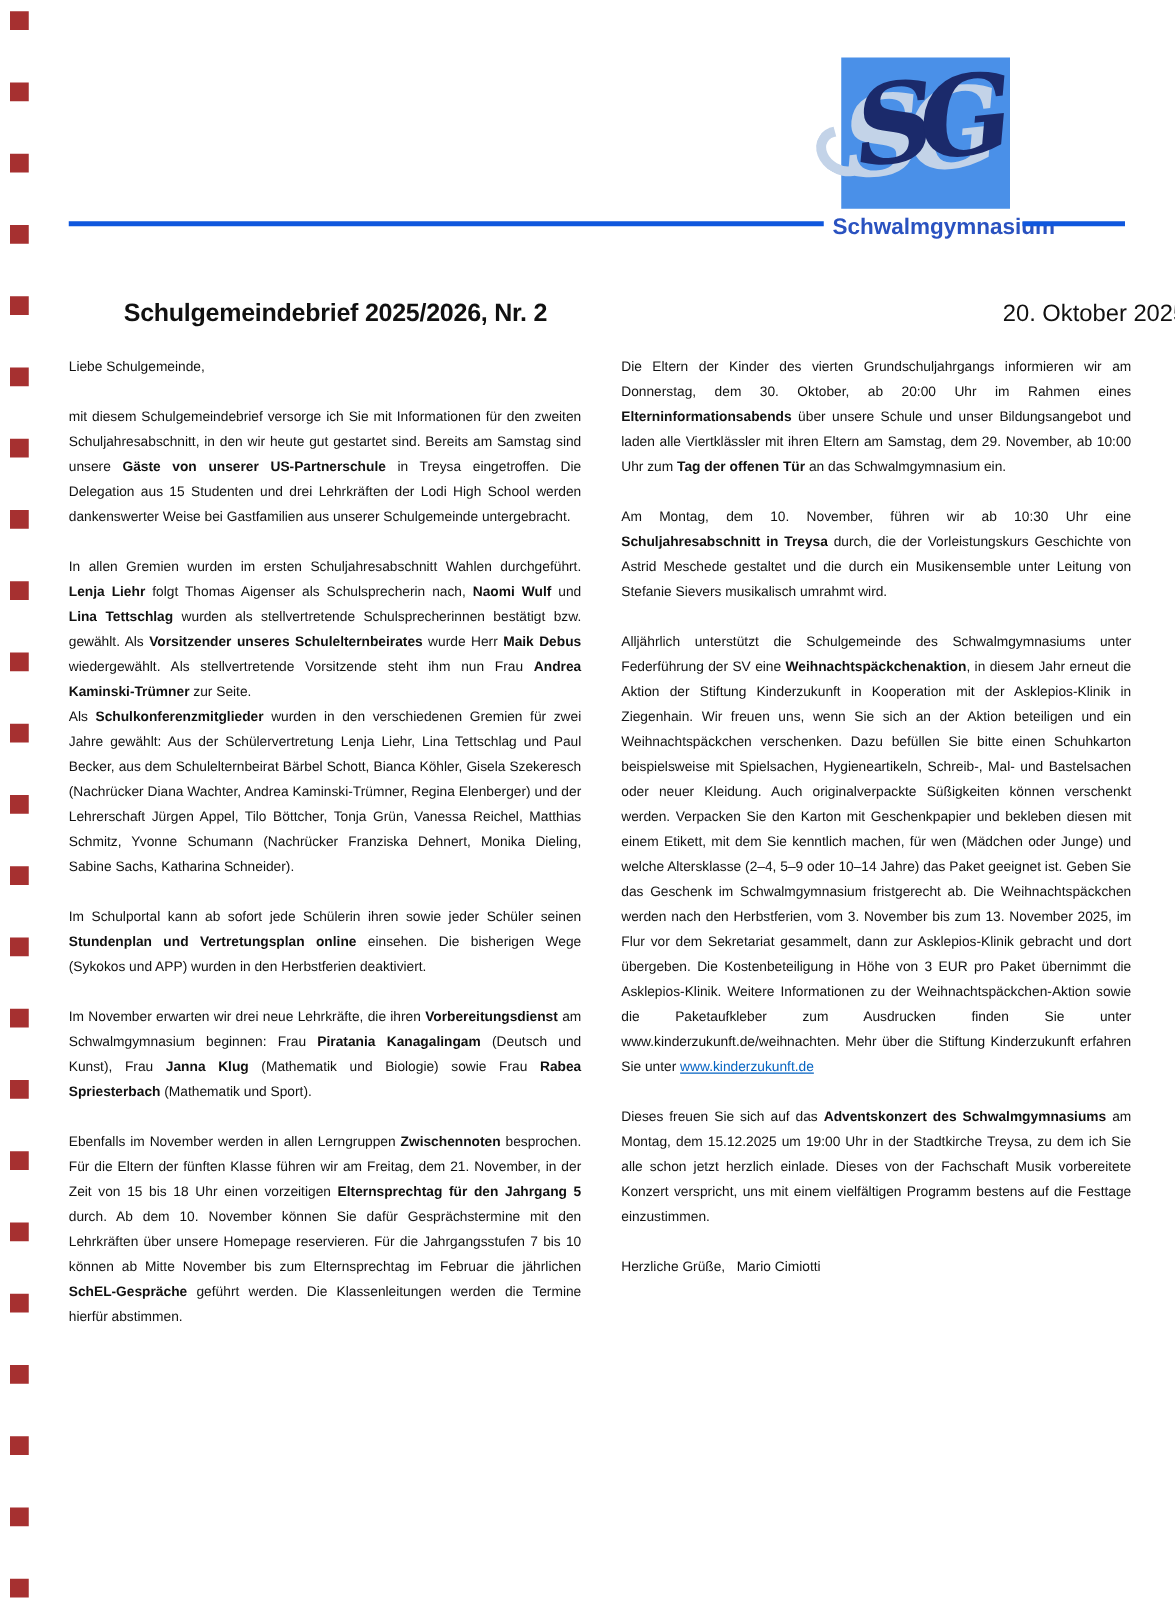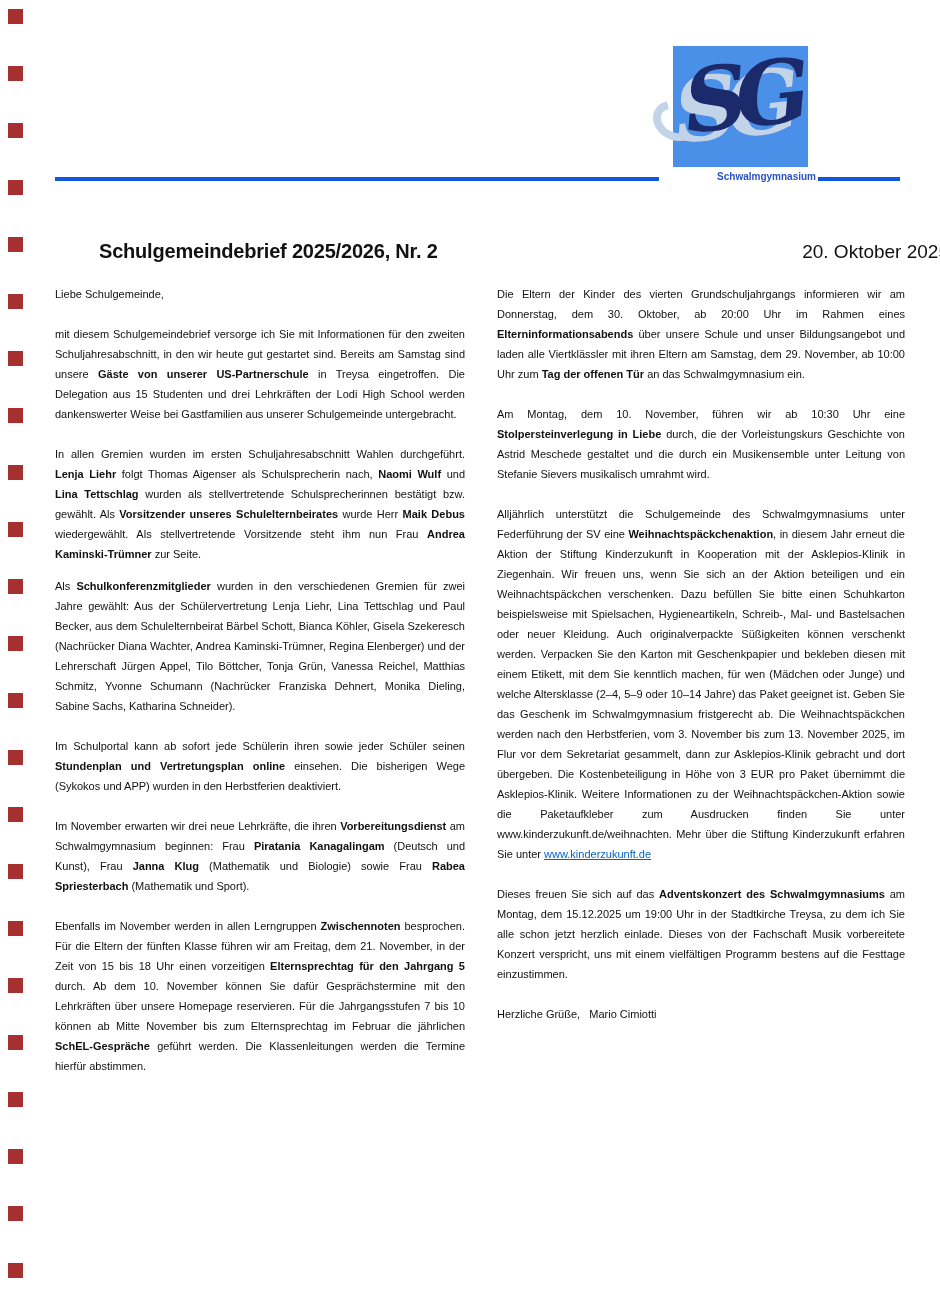--- a/index.html
+++ b/index.html
@@ -36,21 +36,21 @@
     position: absolute; left: -21px; top: 56px;
     width: 46px; height: 38px;
     border: 8px solid transparent;
     border-left-color: var(--monogram-light, #c3d3e8);
     border-bottom-color: var(--monogram-light, #c3d3e8);
     border-radius: 50%;
     transform: rotate(30deg);
   }
   .logo-name {
     position: absolute; left: 666px; top: 171px; width: 150px;
-    text-align: right; font-size: 10px; font-weight: bold;
+    text-align: center; font-size: 18px; font-weight: bold;
     color: var(--school-name-blue, #2a52c0);
     letter-spacing: 0px; white-space: nowrap;
   }
 
   
   .rule { position: absolute; top: 177px; height: 4px; background: var(--rule-blue, #0f57dd); }
   .rule-left  { left: 55px;  width: 604px; }
   .rule-right { left: 818px; width: 82px; }
 
   
@@ -64,21 +64,21 @@
   
   .col {
     position: absolute; top: 284px;
     font-size: 11px; line-height: 20px;
     text-align: justify; text-justify: inter-word;
   }
   .col-left  { left: 55px;  width: 410px; }
   .col-right { left: 497px; width: 408px; }
   p.para { margin: 0 0 20px 0; }
   p.para.plain { text-align: left; }
-  p.para.mb0 { margin-bottom: 12px; }
+  p.para.mb0 { margin-bottom: 0; }
   b { font-weight: bold; }
   a { color: var(--link-blue, #0563c1); text-decoration: underline; }
 </style>
 </head>
 <body>
 
 <div class="page">
 
   <div>
       <div class="edge-mark" style="left: 8px; top: 9px; width: 15px; height: 15px;"></div>
@@ -125,19 +125,19 @@
       <p class="para plain"><span>Liebe Schulgemeinde,</span></p>
       <p class="para"><span>mit diesem Schulgemeindebrief versorge ich Sie mit Informationen für den zweiten Schuljahresabschnitt, in den wir heute gut gestartet sind. Bereits am Samstag sind unsere </span><b>Gäste von unserer US-Partnerschule</b><span> in Treysa eingetroffen. Die Delegation aus 15 Studenten und drei Lehrkräften der Lodi High School werden dankenswerter Weise bei Gastfamilien aus unserer Schulgemeinde untergebracht.</span></p>
       <p class="para mb0"><span>In allen Gremien wurden im ersten Schuljahresabschnitt Wahlen durchgeführt. </span><b>Lenja Liehr</b><span> folgt Thomas Aigenser als Schulsprecherin nach, </span><b>Naomi Wulf</b><span> und </span><b>Lina Tettschlag</b><span> wurden als stellvertretende Schulsprecherinnen bestätigt bzw. gewählt. Als </span><b>Vorsitzender unseres Schulelternbeirates</b><span> wurde Herr </span><b>Maik Debus</b><span> wiedergewählt. Als stellvertretende Vorsitzende steht ihm nun Frau </span><b>Andrea Kaminski-Trümner</b><span> zur Seite.</span></p>
       <p class="para"><span>Als </span><b>Schulkonferenzmitglieder</b><span> wurden in den verschiedenen Gremien für zwei Jahre gewählt: Aus der Schülervertretung Lenja Liehr, Lina Tettschlag und Paul Becker, aus dem Schulelternbeirat Bärbel Schott, Bianca Köhler, Gisela Szekeresch (Nachrücker Diana Wachter, Andrea Kaminski-Trümner, Regina Elenberger) und der Lehrerschaft Jürgen Appel, Tilo Böttcher, Tonja Grün, Vanessa Reichel, Matthias Schmitz, Yvonne Schumann (Nachrücker Franziska Dehnert, Monika Dieling, Sabine Sachs, Katharina Schneider).</span></p>
       <p class="para"><span>Im Schulportal kann ab sofort jede Schülerin ihren sowie jeder Schüler seinen </span><b>Stundenplan und Vertretungsplan online</b><span> einsehen. Die bisherigen Wege (Sykokos und APP) wurden in den Herbstferien deaktiviert.</span></p>
       <p class="para"><span>Im November erwarten wir drei neue Lehrkräfte, die ihren </span><b>Vorbereitungsdienst</b><span> am Schwalmgymnasium beginnen: Frau </span><b>Piratania Kanagalingam</b><span> (Deutsch und Kunst), Frau </span><b>Janna Klug</b><span> (Mathematik und Biologie) sowie Frau </span><b>Rabea Spriesterbach</b><span> (Mathematik und Sport).</span></p>
       <p class="para"><span>Ebenfalls im November werden in allen Lerngruppen </span><b>Zwischennoten</b><span> besprochen. Für die Eltern der fünften Klasse führen wir am Freitag, dem 21. November, in der Zeit von 15 bis 18 Uhr einen vorzeitigen </span><b>Elternsprechtag für den Jahrgang 5</b><span> durch. Ab dem 10. November können Sie dafür Gesprächstermine mit den Lehrkräften über unsere Homepage reservieren. Für die Jahrgangsstufen 7 bis 10 können ab Mitte November bis zum Elternsprechtag im Februar die jährlichen </span><b>SchEL-Gespräche</b><span> geführt werden. Die Klassenleitungen werden die Termine hierfür abstimmen.</span></p>
     </div>
   <div class="col col-right">
       <p class="para"><span>Die Eltern der Kinder des vierten Grundschuljahrgangs informieren wir am Donnerstag, dem 30. Oktober, ab 20:00 Uhr im Rahmen eines </span><b>Elterninformationsabends</b><span> über unsere Schule und unser Bildungsangebot und laden alle Viertklässler mit ihren Eltern am Samstag, dem 29. November, ab 10:00 Uhr zum </span><b>Tag der offenen Tür</b><span> an das Schwalmgymnasium ein.</span></p>
-      <p class="para"><span>Am Montag, dem 10. November, führen wir ab 10:30 Uhr eine </span><b>Stolpersteinverlegung in Liebe</b><span> durch, die der Vorleistungskurs Geschichte von Astrid Meschede gestaltet und die durch ein Musikensemble unter Leitung von Stefanie Sievers musikalisch umrahmt wird.</span></p>
+      <p class="para"><span>Am Montag, dem 10. November, führen wir ab 10:30 Uhr eine </span><b>Schuljahresabschnitt in Treysa</b><span> durch, die der Vorleistungskurs Geschichte von Astrid Meschede gestaltet und die durch ein Musikensemble unter Leitung von Stefanie Sievers musikalisch umrahmt wird.</span></p>
       <p class="para"><span>Alljährlich unterstützt die Schulgemeinde des Schwalmgymnasiums unter Federführung der SV eine </span><b>Weihnachtspäckchenaktion</b><span>, in diesem Jahr erneut die Aktion der Stiftung Kinderzukunft in Kooperation mit der Asklepios-Klinik in Ziegenhain. Wir freuen uns, wenn Sie sich an der Aktion beteiligen und ein Weihnachtspäckchen verschenken. Dazu befüllen Sie bitte einen Schuhkarton beispielsweise mit Spielsachen, Hygieneartikeln, Schreib-, Mal- und Bastelsachen oder neuer Kleidung. Auch originalverpackte Süßigkeiten können verschenkt werden. Verpacken Sie den Karton mit Geschenkpapier und bekleben diesen mit einem Etikett, mit dem Sie kenntlich machen, für wen (Mädchen oder Junge) und welche Altersklasse (2–4, 5–9 oder 10–14 Jahre) das Paket geeignet ist. Geben Sie das Geschenk im Schwalmgymnasium fristgerecht ab. Die Weihnachtspäckchen werden nach den Herbstferien, vom 3. November bis zum 13. November 2025, im Flur vor dem Sekretariat gesammelt, dann zur Asklepios-Klinik gebracht und dort übergeben. Die Kostenbeteiligung in Höhe von 3 EUR pro Paket übernimmt die Asklepios-Klinik. Weitere Informationen zu der Weihnachtspäckchen-Aktion sowie die Paketaufkleber zum Ausdrucken finden Sie unter www.kinderzukunft.de/weihnachten. Mehr über die Stiftung Kinderzukunft erfahren Sie unter </span><a href="#">www.kinderzukunft.de</a></p>
       <p class="para"><span>Dieses freuen Sie sich auf das </span><b>Adventskonzert des Schwalmgymnasiums</b><span> am Montag, dem 15.12.2025 um 19:00 Uhr in der Stadtkirche Treysa, zu dem ich Sie alle schon jetzt herzlich einlade. Dieses von der Fachschaft Musik vorbereitete Konzert verspricht, uns mit einem vielfältigen Programm bestens auf die Festtage einzustimmen.</span></p>
       <p class="para plain"><span>Herzliche Grüße,&nbsp; &nbsp;Mario Cimiotti</span></p>
     </div>
 
 </div>
 
 </body></html>

